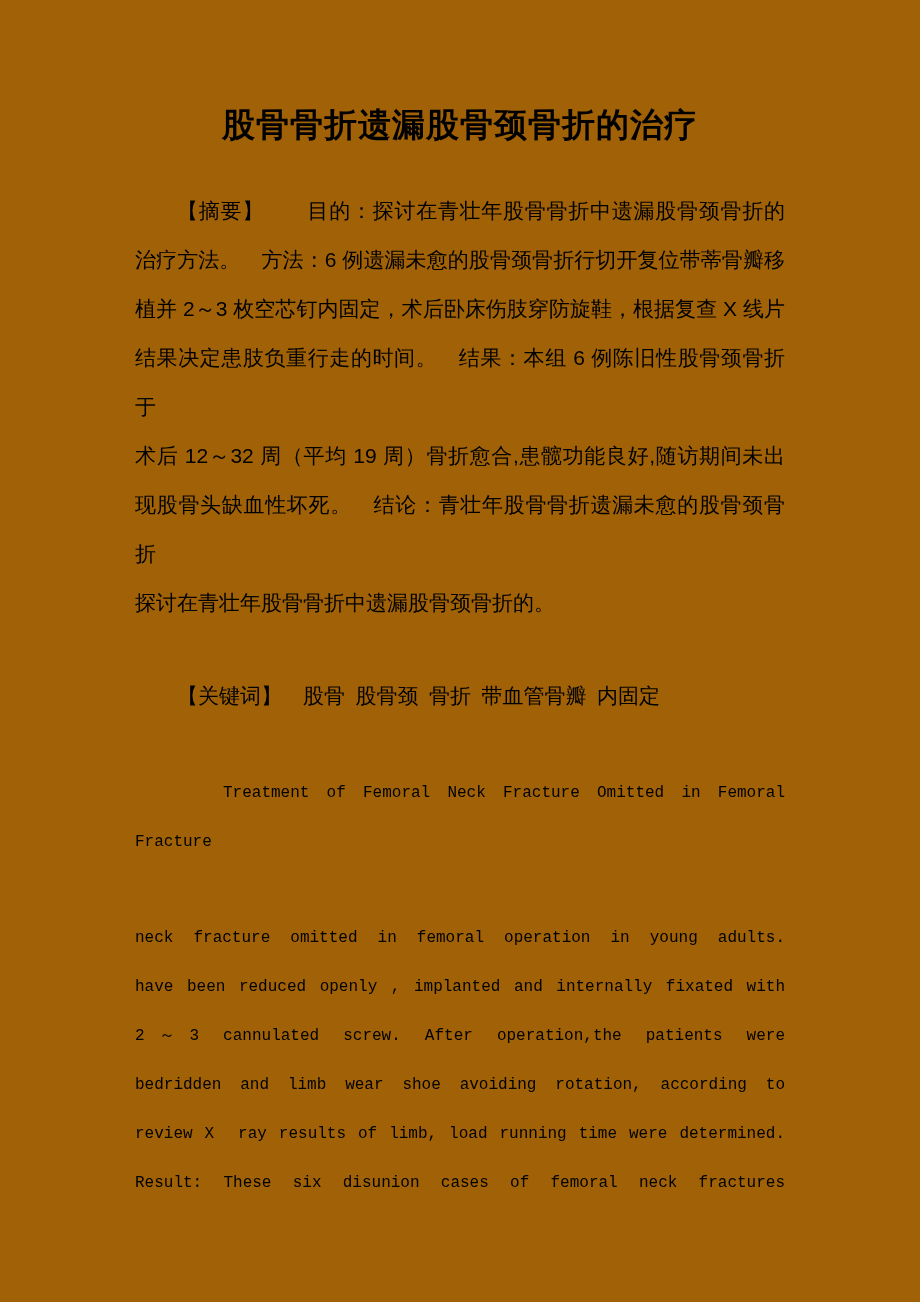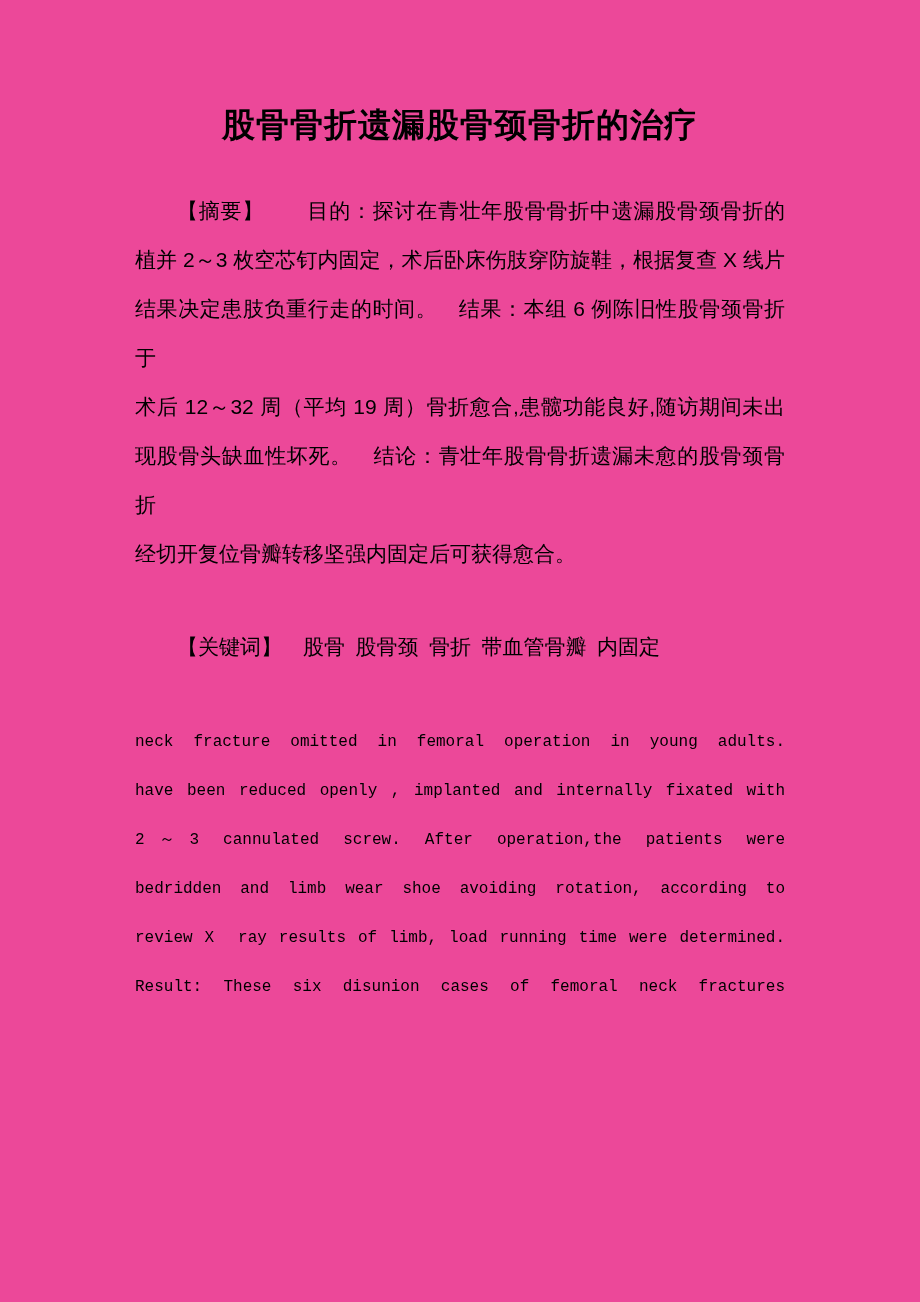--- a/index.html
+++ b/index.html
@@ -4,21 +4,21 @@
 <style>
   html, body {
     margin: 0;
     padding: 0;
     background: #ffffff;
   }
   .page {
     position: relative;
     width: 920px;
     height: 1302px;
-    background: #ec4899;
+    background: #a16207;
     overflow: hidden;
     color: #000000;
   }
   .content {
     position: absolute;
     left: 135px;
     top: 0;
     width: 650px;
   }
   .doc-title {
@@ -62,31 +62,36 @@
 </head>
 <body>
 
 <div class="page">
   <div class="content">
 
     <div class="doc-title">股骨骨折遗漏股骨颈骨折的治疗</div>
 
     <div class="cn-block mt-abstract-cn">
       <div class="line just indent-cn">【摘要】　　目的：探讨在青壮年股骨骨折中遗漏股骨颈骨折的</div>
+      <div class="line just">治疗方法。　方法：6 例遗漏未愈的股骨颈骨折行切开复位带蒂骨瓣移</div>
       <div class="line just">植并 2～3 枚空芯钉内固定，术后卧床伤肢穿防旋鞋，根据复查 X 线片</div>
       <div class="line just">结果决定患肢负重行走的时间。　结果：本组 6 例陈旧性股骨颈骨折于</div>
       <div class="line just">术后 12～32 周（平均 19 周）骨折愈合,患髋功能良好,随访期间未出</div>
       <div class="line just">现股骨头缺血性坏死。　结论：青壮年股骨骨折遗漏未愈的股骨颈骨折</div>
-      <div class="line left">经切开复位骨瓣转移坚强内固定后可获得愈合。</div>
+      <div class="line left">探讨在青壮年股骨骨折中遗漏股骨颈骨折的。</div>
     </div>
 
     <div class="cn-block mt-keywords">
       <div class="line left indent-cn">【关键词】　股骨 股骨颈 骨折 带血管骨瓣 内固定</div>
     </div>
 
+    <div class="en-block mt-title-en">
+      <div class="line just indent-en">Treatment of Femoral Neck Fracture Omitted in Femoral</div>
+      <div class="line left">Fracture</div>
+    </div>
 
     <div class="en-block mt-abstract-en">
       <div class="line just">neck fracture omitted in femoral operation in young adults.</div>
       <div class="line just">have been reduced openly , implanted and internally fixated with</div>
       <div class="line just">2～3 cannulated screw. After operation,the patients were</div>
       <div class="line just">bedridden and limb wear shoe avoiding rotation, according to</div>
       <div class="line just">review X  ray results of limb, load running time were determined.</div>
       <div class="line just">Result: These six disunion cases of femoral neck fractures</div>
     </div>
 

